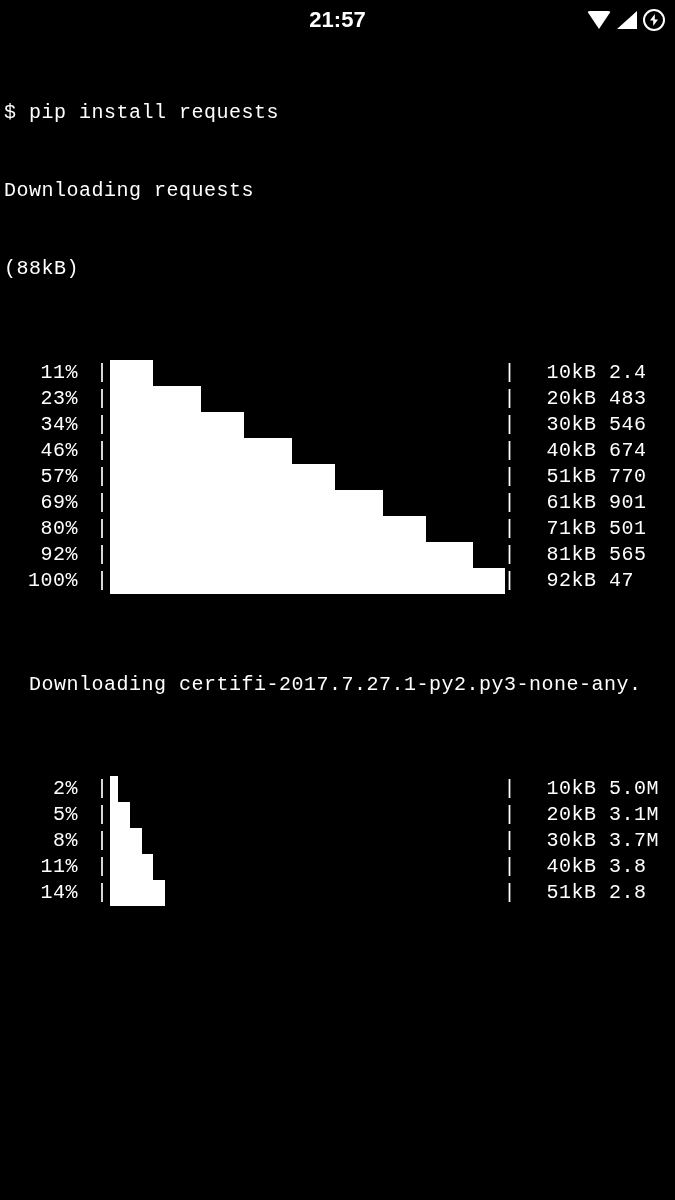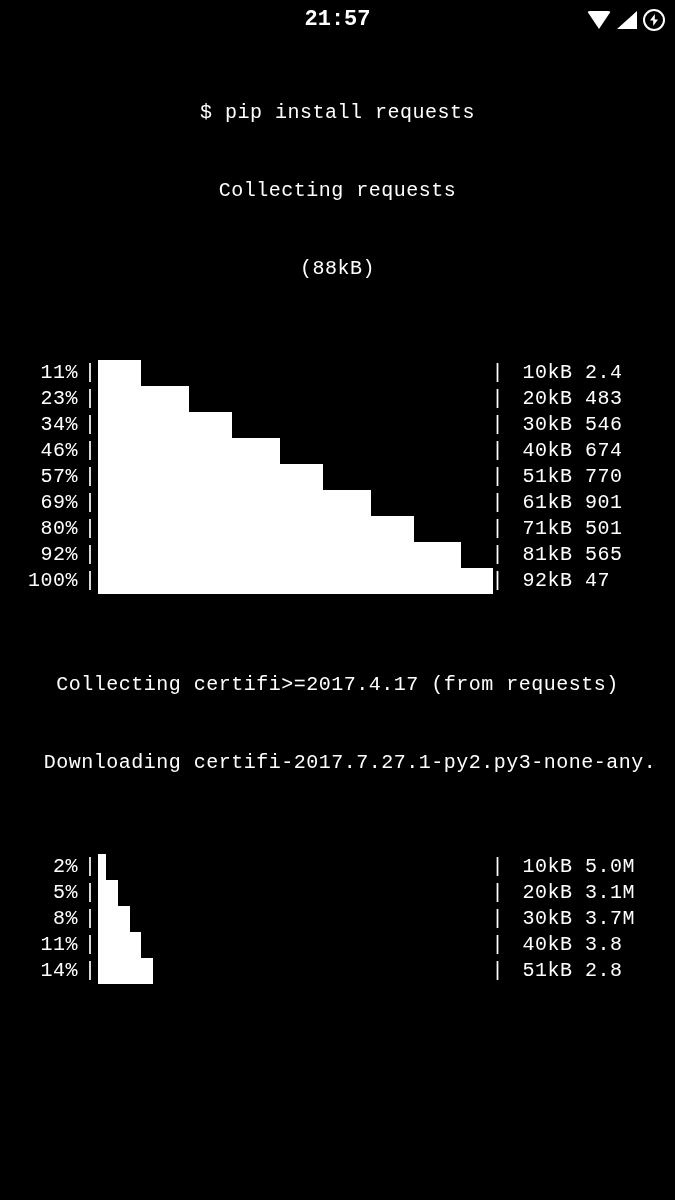--- a/index.html
+++ b/index.html
@@ -16,21 +16,21 @@
       width: 675px;
       height: 1200px;
       overflow: hidden;
     }
     .status-bar {
       display: flex;
       justify-content: center;
       align-items: center;
       height: 40px;
       position: relative;
-      font-family: Liberation Mono, monospace;
+      font-family: Liberation Sans, sans-serif;
       font-size: 22px;
       font-weight: bold;
     }
     .status-time {
       position: absolute;
       left: 50%;
       transform: translateX(-50%);
     }
     .status-icons {
       position: absolute;
@@ -74,26 +74,26 @@
       clip-path: polygon(60% 0%, 0% 55%, 40% 55%, 40% 100%, 100% 45%, 60% 45%);
     }
     .terminal {
       padding: 8px 4px 4px 4px;
       white-space: pre;
       letter-spacing: 0.5px;
     }
     .line {
       display: block;
       height: 26px;
-      text-align: center;
     }
     .progress-line {
       display: flex;
       height: 26px;
       align-items: center;
+      gap: 12px;
     }
     .pct {
       width: 80px;
       text-align: right;
       padding-right: 6px;
     }
     .bar-region {
       flex: 0 0 420px;
       position: relative;
       height: 26px;
@@ -125,22 +125,21 @@
   <span class="status-time">21:57</span>
   <div class="status-icons">
     <div class="icon-wifi"></div>
     <div class="icon-signal"></div>
     <div class="icon-power"></div>
   </div>
 </div>
 
 <div class="terminal">
   <span class="line">$ pip install requests</span>
-  <span class="line">Collecting requests</span>
+  <span class="line">Downloading requests</span>
   <span class="line">(88kB)</span>
 
   <div id="progress-block-1"><div class="progress-line"><span class="pct">11%</span><span class="bar-region"><span class="bar-start">|</span><span class="bar-fill" style="width: 43.45px;"></span><span class="bar-end">|</span></span><span class="stats"> 10kB 2.4</span></div><div class="progress-line"><span class="pct">23%</span><span class="bar-region"><span class="bar-start">|</span><span class="bar-fill" style="width: 90.85px;"></span><span class="bar-end">|</span></span><span class="stats"> 20kB 483</span></div><div class="progress-line"><span class="pct">34%</span><span class="bar-region"><span class="bar-start">|</span><span class="bar-fill" style="width: 134.3px;"></span><span class="bar-end">|</span></span><span class="stats"> 30kB 546</span></div><div class="progress-line"><span class="pct">46%</span><span class="bar-region"><span class="bar-start">|</span><span class="bar-fill" style="width: 181.7px;"></span><span class="bar-end">|</span></span><span class="stats"> 40kB 674</span></div><div class="progress-line"><span class="pct">57%</span><span class="bar-region"><span class="bar-start">|</span><span class="bar-fill" style="width: 225.15px;"></span><span class="bar-end">|</span></span><span class="stats"> 51kB 770</span></div><div class="progress-line"><span class="pct">69%</span><span class="bar-region"><span class="bar-start">|</span><span class="bar-fill" style="width: 272.55px;"></span><span class="bar-end">|</span></span><span class="stats"> 61kB 901</span></div><div class="progress-line"><span class="pct">80%</span><span class="bar-region"><span class="bar-start">|</span><span class="bar-fill" style="width: 316px;"></span><span class="bar-end">|</span></span><span class="stats"> 71kB 501</span></div><div class="progress-line"><span class="pct">92%</span><span class="bar-region"><span class="bar-start">|</span><span class="bar-fill" style="width: 363.4px;"></span><span class="bar-end">|</span></span><span class="stats"> 81kB 565</span></div><div class="progress-line"><span class="pct">100%</span><span class="bar-region"><span class="bar-start">|</span><span class="bar-fill" style="width: 395px;"></span><span class="bar-end">|</span></span><span class="stats"> 92kB 47</span></div></div>
 
-  <span class="line">Collecting certifi&gt;=2017.4.17 (from requests)</span>
   <span class="line">  Downloading certifi-2017.7.27.1-py2.py3-none-any.</span>
 
   <div id="progress-block-2"><div class="progress-line"><span class="pct">2%</span><span class="bar-region"><span class="bar-start">|</span><span class="bar-fill" style="width: 7.9px;"></span><span class="bar-end">|</span></span><span class="stats"> 10kB 5.0M</span></div><div class="progress-line"><span class="pct">5%</span><span class="bar-region"><span class="bar-start">|</span><span class="bar-fill" style="width: 19.75px;"></span><span class="bar-end">|</span></span><span class="stats"> 20kB 3.1M</span></div><div class="progress-line"><span class="pct">8%</span><span class="bar-region"><span class="bar-start">|</span><span class="bar-fill" style="width: 31.6px;"></span><span class="bar-end">|</span></span><span class="stats"> 30kB 3.7M</span></div><div class="progress-line"><span class="pct">11%</span><span class="bar-region"><span class="bar-start">|</span><span class="bar-fill" style="width: 43.45px;"></span><span class="bar-end">|</span></span><span class="stats"> 40kB 3.8</span></div><div class="progress-line"><span class="pct">14%</span><span class="bar-region"><span class="bar-start">|</span><span class="bar-fill" style="width: 55.3px;"></span><span class="bar-end">|</span></span><span class="stats"> 51kB 2.8</span></div></div>
 </div>
 
 </body></html>

